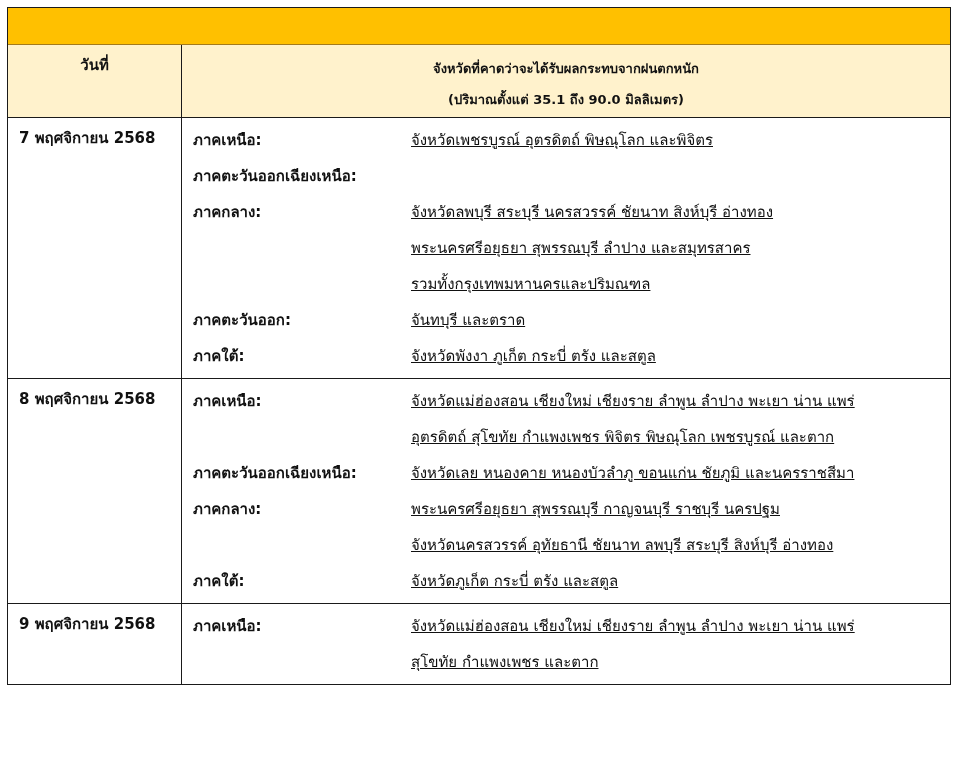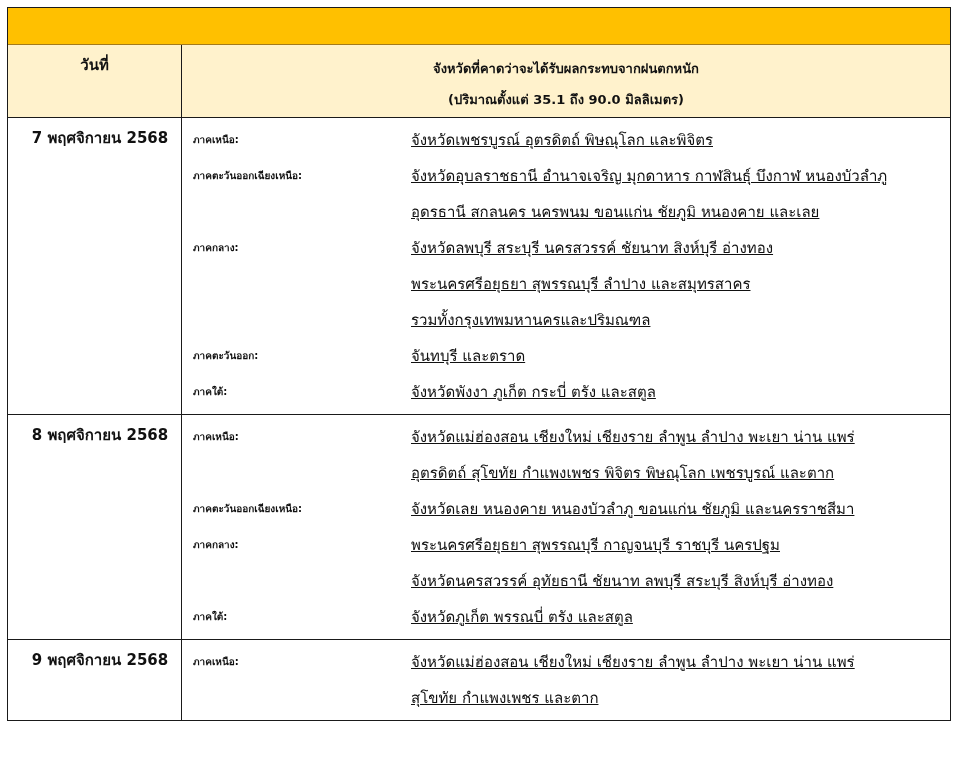--- a/index.html
+++ b/index.html
@@ -10,24 +10,24 @@
   .goldbar { height: 36px; background: #ffc000; border-bottom: 1px solid #a47b1c; }
   .hdr { display: flex; background: #fff2cc; height: 72px; border-bottom: 1.5px solid #1a1a1a; }
   .hdr .c1 { width: 174px; border-right: 1.5px solid #1a1a1a; text-align: center;
              font-weight: bold; font-size: 15px; padding-top: 8px; box-sizing: border-box; }
   .hdr .c2 { flex: 1; text-align: center; font-weight: bold; font-size: 13px;
              padding-top: 8px; line-height: 31px; box-sizing: border-box; }
   .hdr .c2 div { line-height: 31px; }
   .row { display: flex; border-bottom: 1.5px solid #1a1a1a; box-sizing: border-box; }
   .row:last-child { border-bottom: none; }
   .datecell { width: 174px; border-right: 1.5px solid #1a1a1a; font-weight: bold;
-              font-size: 15px; padding: 4px 0 0 11px; box-sizing: border-box; line-height: 32px; text-align: center; }
+              font-size: 15px; padding: 4px 0 0 11px; box-sizing: border-box; line-height: 32px; }
   .regions { flex: 1; padding: 4px 0 4px 0; box-sizing: border-box; }
   .region { display: flex; }
-  .rlabel { width: 229px; padding-left: 11px; font-weight: bold; font-size: 10px;
+  .rlabel { width: 229px; padding-left: 11px; font-weight: bold; font-size: 15px;
             line-height: 36px; box-sizing: border-box; flex-shrink: 0; }
   .rlines { flex: 1; font-size: 15px; }
   .rlines div { line-height: 36px; white-space: nowrap; text-decoration: underline; }
 </style>
 </head>
 <body>
 
 <div class="tbl">
   <div class="goldbar"></div>
   <div class="hdr">
@@ -42,24 +42,20 @@
         <div class="datecell">7 พฤศจิกายน 2568</div>
         <div class="regions">
           <div class="region">
             <div class="rlabel">ภาคเหนือ:</div>
             <div class="rlines">
               <div>จังหวัดเพชรบูรณ์ อุตรดิตถ์ พิษณุโลก และพิจิตร</div>
             </div>
           </div>
           <div class="region">
             <div class="rlabel">ภาคตะวันออกเฉียงเหนือ:</div>
-            <div class="rlines">
-              <div>จังหวัดอุบลราชธานี อำนาจเจริญ มุกดาหาร กาฬสินธุ์ บึงกาฬ หนองบัวลำภู</div>
-              <div>อุดรธานี สกลนคร นครพนม ขอนแก่น ชัยภูมิ หนองคาย และเลย</div>
-            </div>
           </div>
           <div class="region">
             <div class="rlabel">ภาคกลาง:</div>
             <div class="rlines">
               <div>จังหวัดลพบุรี สระบุรี นครสวรรค์ ชัยนาท สิงห์บุรี อ่างทอง</div>
               <div>พระนครศรีอยุธยา สุพรรณบุรี ลำปาง และสมุทรสาคร</div>
               <div>รวมทั้งกรุงเทพมหานครและปริมณฑล</div>
             </div>
           </div>
           <div class="region">
@@ -95,21 +91,21 @@
           <div class="region">
             <div class="rlabel">ภาคกลาง:</div>
             <div class="rlines">
               <div>พระนครศรีอยุธยา สุพรรณบุรี กาญจนบุรี ราชบุรี นครปฐม</div>
               <div>จังหวัดนครสวรรค์ อุทัยธานี ชัยนาท ลพบุรี สระบุรี สิงห์บุรี อ่างทอง</div>
             </div>
           </div>
           <div class="region">
             <div class="rlabel">ภาคใต้:</div>
             <div class="rlines">
-              <div>จังหวัดภูเก็ต พรรณบี่ ตรัง และสตูล</div>
+              <div>จังหวัดภูเก็ต กระบี่ ตรัง และสตูล</div>
             </div>
           </div>
         </div>
       </div>
       <div class="row">
         <div class="datecell">9 พฤศจิกายน 2568</div>
         <div class="regions">
           <div class="region">
             <div class="rlabel">ภาคเหนือ:</div>
             <div class="rlines">

